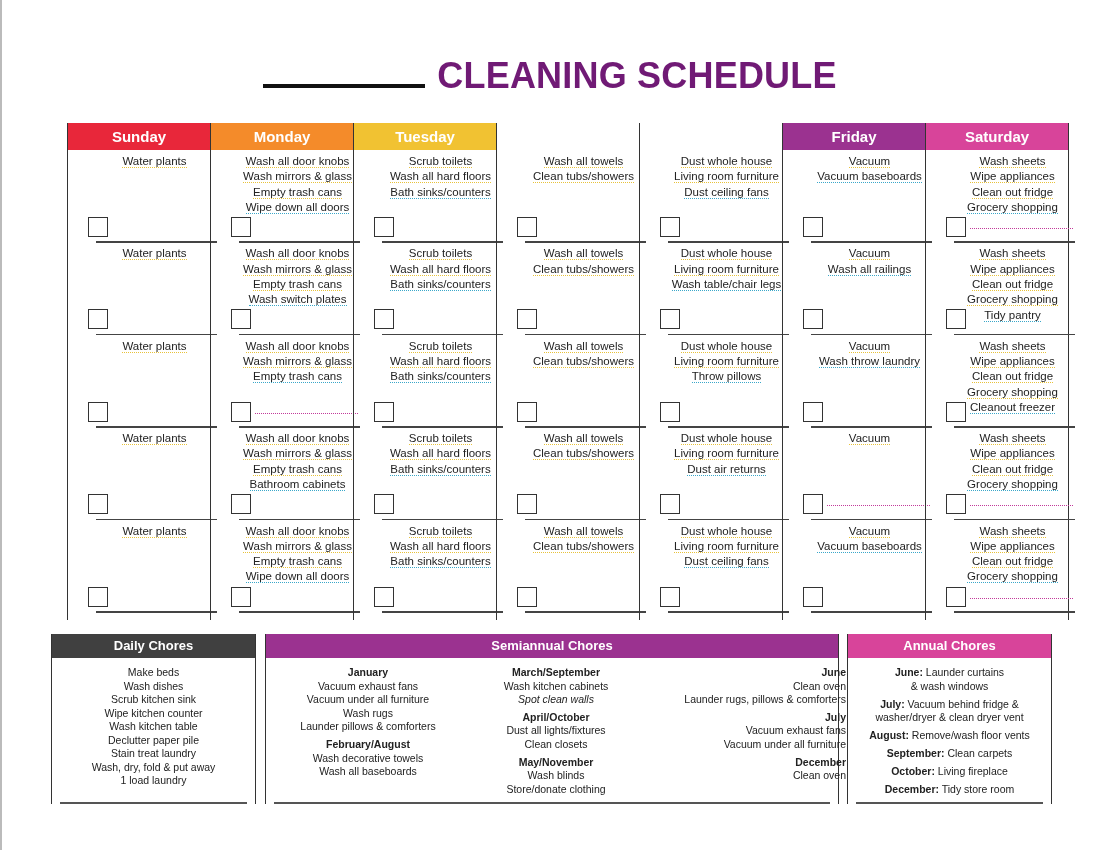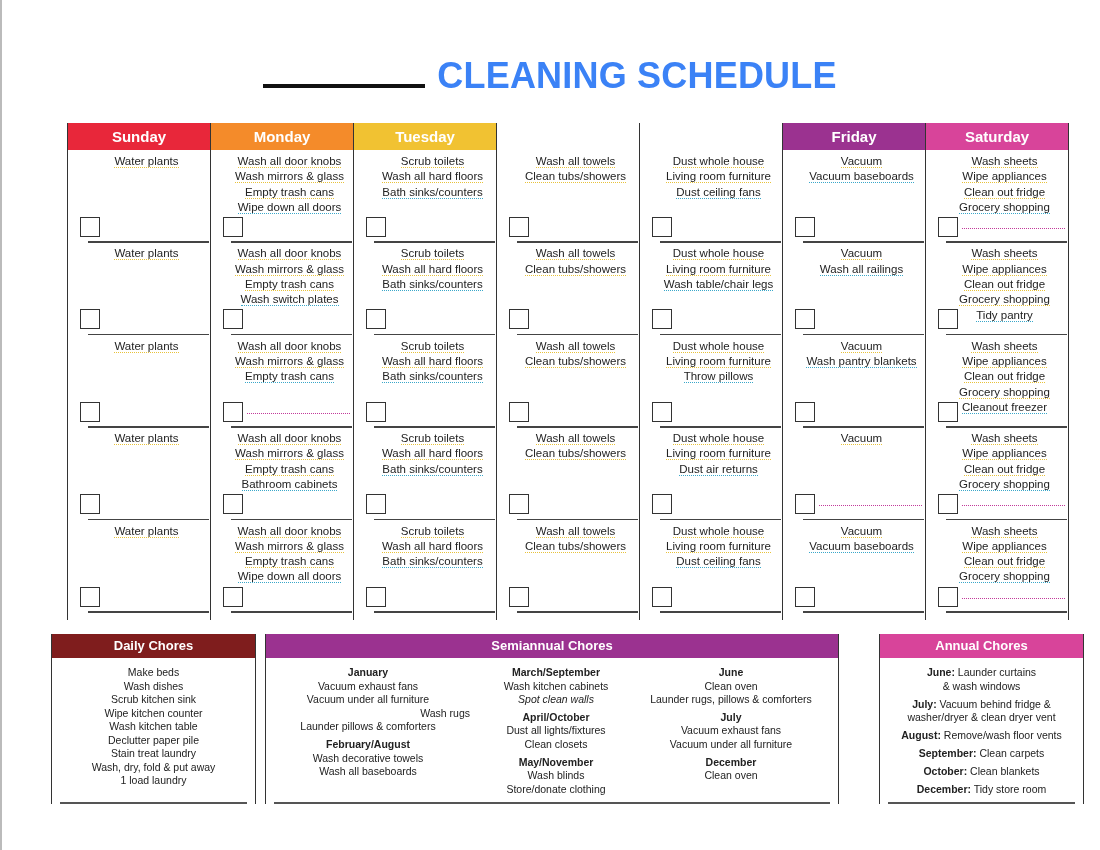--- a/index.html
+++ b/index.html
@@ -1,28 +1,28 @@
 <!DOCTYPE html>
 <html><head>
 <meta charset="utf-8">
 <style>
   html, body { margin:0; padding:0; background:#fff; }
   body { width:1100px; height:850px; position:relative; overflow:hidden;
          font-family:"Liberation Sans", "DejaVu Sans", sans-serif; color:#222; }
   .title { position:absolute; left:0; width:1100px; top:54px; text-align:center;
-           font-size:36px; font-weight:bold; color:#3b82f6; letter-spacing:0.2px; }
+           font-size:36px; font-weight:bold; color:#701a75; letter-spacing:0.2px; }
   .title .blank { display:inline-block; width:162px; border-bottom:4px solid #111;
                   height:30px; vertical-align:baseline; margin-right:12px; }
   .frame-left { position:absolute; left:0; top:0; width:2px; height:850px; background:#bbb; }
 
   .week { position:absolute; left:51px; top:123px; width:1001px; height:497px;margin-left:16px; }
   .day { position:absolute; top:0; width:143px; height:497px; border-left:1.5px solid #333; box-sizing:border-box; }
   .day.last { border-right:1.5px solid #333; }
   .day-head { height:27px; line-height:27px; text-align:center; color:#fff; font-weight:bold; font-size:15px; }
-  .cell { position:absolute; left:8px; width:141px; height:92px; }
+  .cell { position:absolute; left:16px; width:141px; height:92px; }
   .cell .tasks { position:absolute; top:4px; left:0; right:0; text-align:center; font-size:11.5px; line-height:15.3px; }
   .cell .task { display:block; }
   .cell .task span { border-bottom:1.5px dotted #e8c23a; padding-bottom:0; }
   .cell .task.blue span { border-bottom-color:#3aa7c9; }
   .cell .chk { position:absolute; left:4px; bottom:5px; width:20px; height:20px; border:1.8px solid #333; box-sizing:border-box; background:#fff; }
   .cell .rule { position:absolute; left:12px; right:8px; bottom:-1px; height:1.6px; background:#444; }
   .cell .dotline { position:absolute; left:28px; right:10px; bottom:13px; border-bottom:1.5px dotted #c2399a; }
 
   .box { position:absolute; top:634px; border-left:1.5px solid #333; border-right:1.5px solid #333; box-sizing:border-box; height:170px; }
   .box-head { height:24px; line-height:24px; text-align:center; color:#fff; font-weight:bold; font-size:13px; }
@@ -287,21 +287,21 @@
         <div class="tasks">
           <span class="task"><span>Vacuum</span></span>
           <span class="task blue"><span>Wash all railings</span></span>
         </div>
         <div class="chk"></div>
         <div class="rule"></div>
       </div>
       <div class="cell" style="top: 211.8px;">
         <div class="tasks">
           <span class="task"><span>Vacuum</span></span>
-          <span class="task blue"><span>Wash pantry blankets</span></span>
+          <span class="task blue"><span>Wash throw laundry</span></span>
         </div>
         <div class="chk"></div>
         <div class="rule"></div>
       </div>
       <div class="cell" style="top: 304.2px;">
         <div class="tasks">
           <span class="task"><span>Vacuum</span></span>
         </div>
         <div class="chk"></div>
         <div class="dotline"></div>
@@ -370,21 +370,21 @@
           <span class="task blue"><span>Grocery shopping</span></span>
         </div>
         <div class="chk"></div>
         <div class="dotline"></div>
         <div class="rule"></div>
       </div>
     </div>
   </div>
 
 <div class="box" id="daily" style="left:51px;width:205px;">
-  <div class="box-head" style="background: #7f1d1d;">Daily Chores</div>
+  <div class="box-head" style="background: #404040;">Daily Chores</div>
   <div class="list" id="daily-list">
       <div>Make beds</div>
       <div>Wash dishes</div>
       <div>Scrub kitchen sink</div>
       <div>Wipe kitchen counter</div>
       <div>Wash kitchen table</div>
       <div>Declutter paper pile</div>
       <div>Stain treat laundry</div>
       <div>Wash, dry, fold &amp; put away</div>
       <div>1 load laundry</div>
@@ -392,60 +392,60 @@
   <div class="rule"></div>
 </div>
 
 <div class="box" id="semi" style="left:265px;width:574px;">
   <div class="box-head" style="background: rgb(155, 50, 144);">Semiannual Chores</div>
   <div class="semi-cols" id="semi-cols">
       <div class="semi-col" style="left: 0px; width: 204px;">
         <span class="mh">January</span>
         <span style="display: block;">Vacuum exhaust fans</span>
         <span style="display: block;">Vacuum under all furniture</span>
-        <span style="display: block; text-align: right;">Wash rugs</span>
+        <span style="display: block;">Wash rugs</span>
         <span style="display: block;">Launder pillows &amp; comforters</span>
         <span class="gap"></span>
         <span class="mh">February/August</span>
         <span style="display: block;">Wash decorative towels</span>
         <span style="display: block;">Wash all baseboards</span>
       </div>
       <div class="semi-col" style="left: 188px; width: 204px;">
         <span class="mh">March/September</span>
         <span style="display: block;">Wash kitchen cabinets</span>
         <span style="display: block; font-style: italic;">Spot clean walls</span>
         <span class="gap"></span>
         <span class="mh">April/October</span>
         <span style="display: block;">Dust all lights/fixtures</span>
         <span style="display: block;">Clean closets</span>
         <span class="gap"></span>
         <span class="mh">May/November</span>
         <span style="display: block;">Wash blinds</span>
         <span style="display: block;">Store/donate clothing</span>
       </div>
-      <div class="semi-col" style="left: 360px; width: 210px;">
+      <div class="semi-col" style="left: 370px; width: 210px; text-align: right;">
         <span class="mh">June</span>
         <span style="display: block;">Clean oven</span>
         <span style="display: block;">Launder rugs, pillows &amp; comforters</span>
         <span class="gap"></span>
         <span class="mh">July</span>
         <span style="display: block;">Vacuum exhaust fans</span>
         <span style="display: block;">Vacuum under all furniture</span>
         <span class="gap"></span>
         <span class="mh">December</span>
         <span style="display: block;">Clean oven</span>
       </div>
     </div>
   <div class="rule"></div>
 </div>
 
-<div class="box annual" id="annual" style="left:847px;width:205px;margin-left:32px;">
+<div class="box annual" id="annual" style="left:847px;width:205px;">
   <div class="box-head" style="background: rgb(216, 68, 154);">Annual Chores</div>
   <div class="list" id="annual-list">
       <span class="item"><b>June:</b><span> Launder curtains</span><br><span>&amp; wash windows</span></span>
       <span class="item"><b>July:</b><span> Vacuum behind fridge &amp;</span><br><span>washer/dryer &amp; clean dryer vent</span></span>
       <span class="item"><b>August:</b><span> Remove/wash floor vents</span></span>
       <span class="item"><b>September:</b><span> Clean carpets</span></span>
-      <span class="item"><b>October:</b><span> Clean blankets</span></span>
+      <span class="item"><b>October:</b><span> Living fireplace</span></span>
       <span class="item"><b>December:</b><span> Tidy store room</span></span>
     </div>
   <div class="rule"></div>
 </div>
 
 </body></html>

